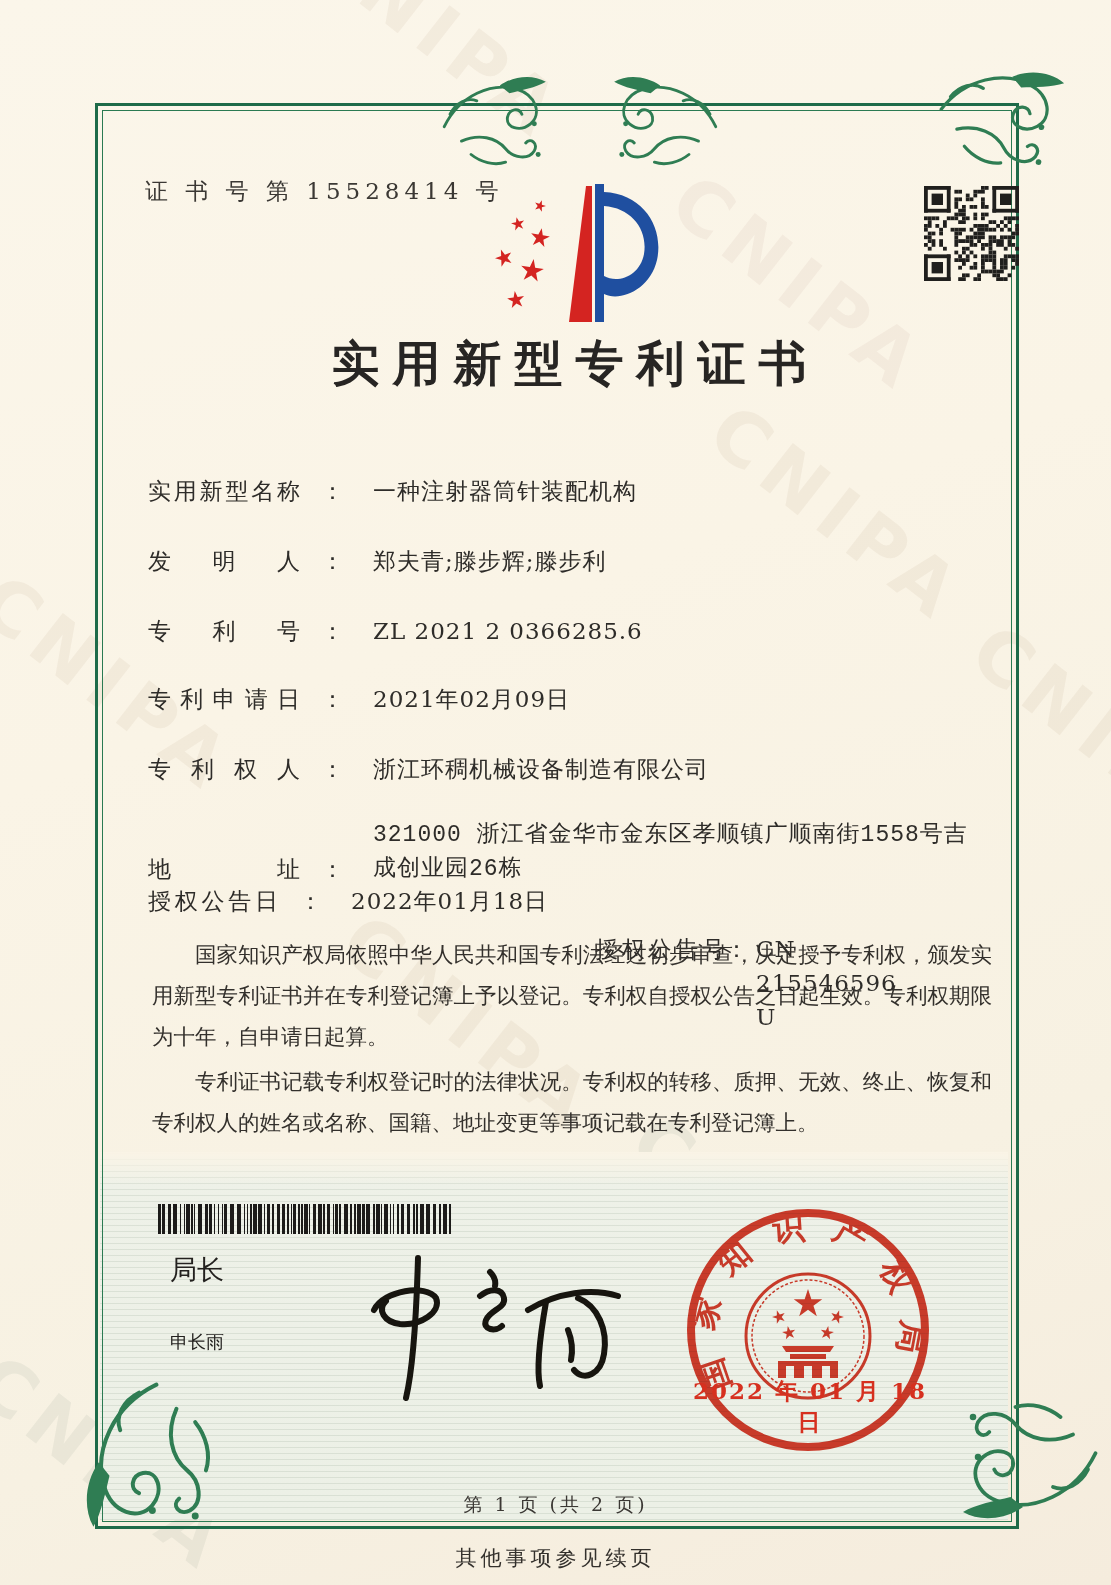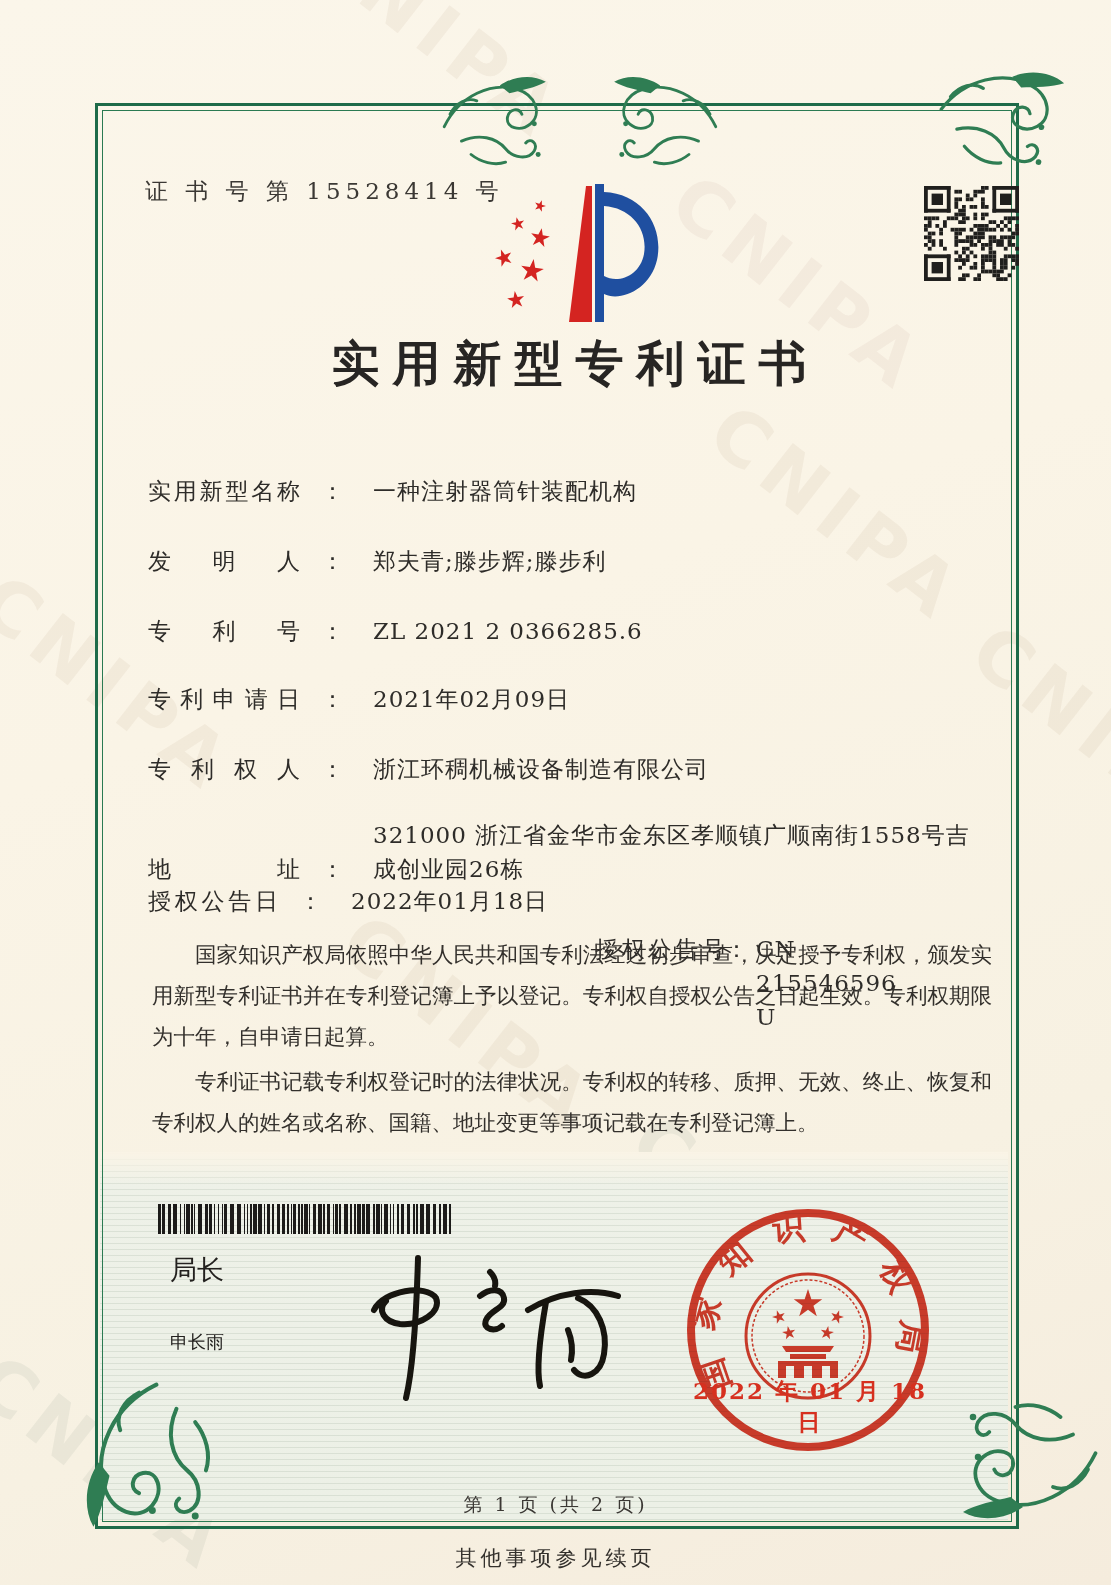--- a/index.html
+++ b/index.html
@@ -38,21 +38,21 @@
   .title{position:absolute;left:0;top:332px;width:100%;text-align:center;
     font-size:48px;font-weight:700;letter-spacing:13px;color:#272523;padding-left:20px;}
   
   .fields{position:absolute;left:148px;top:0;width:850px;font-size:23px;}
   .frow{position:absolute;left:0;display:flex;align-items:flex-end;line-height:34px;gap:21px;}
   .flabel{display:inline-block;width:152px;text-align:justify;text-align-last:justify;flex:none;}
   .fcolon{flex:none;margin-right:8px;}
   .fvalue{letter-spacing:1px;}
   .r1{top:474px;} .r2{top:544px;} .r3{top:614px;} .r4{top:682px;}
   .r5{top:752px;} .r6{top:818px;} .r7{top:884px;}
-  .addr .fvalue{width:602px;}
+  .addr .fvalue{width:602px;font-family:Liberation Mono, monospace;}
   .grant2{position:absolute;left:447px;top:0;display:flex;margin-top:48px;}
   .grant2 .flabel{width:130px;}
   
   .body-text{position:absolute;left:148px;top:930px;width:848px;
     font-size:21.5px;line-height:41px;text-align:justify;color:#33302c;}
   .body-text p{margin:4px;text-indent:2em;}
   
   .barcode{position:absolute;left:158px;top:1202px;}
   .director-title{position:absolute;left:170px;top:1252px;font-size:27px;
     font-family:"DejaVu Sans","Liberation Sans",sans-serif;color:#23211f;}

